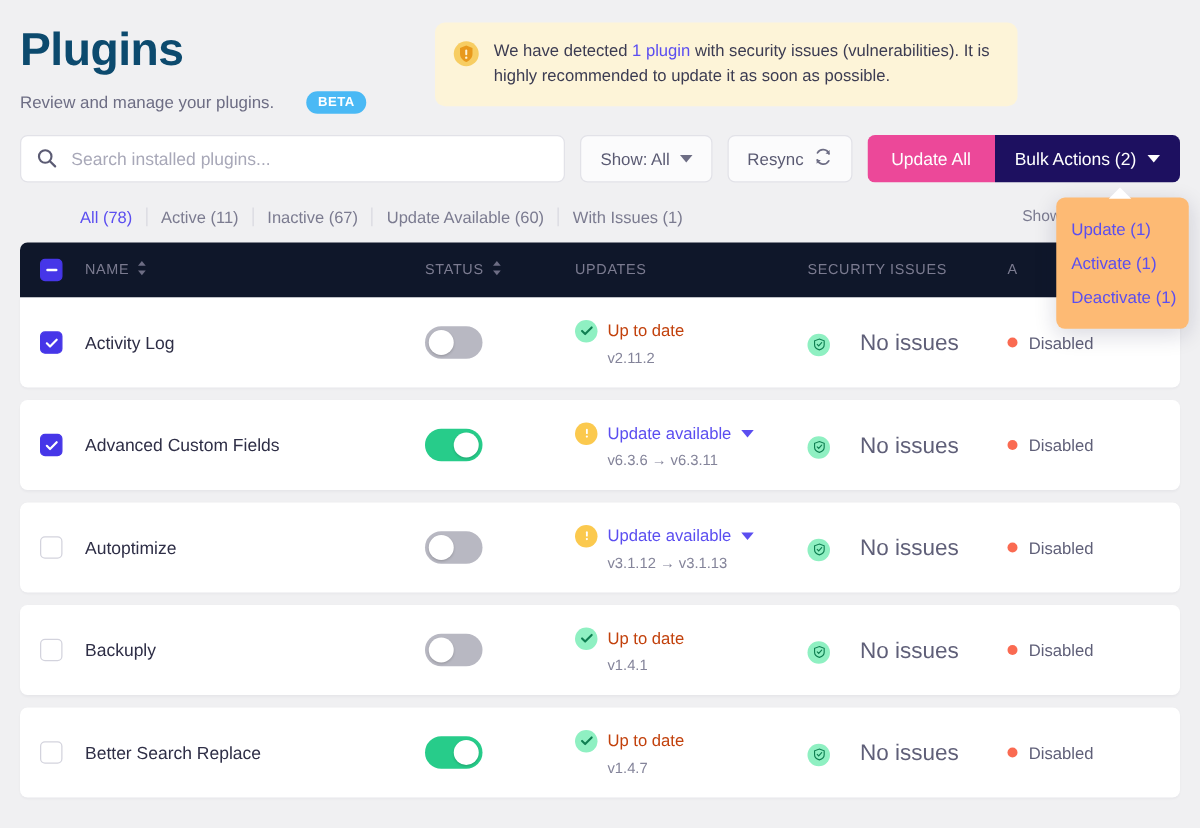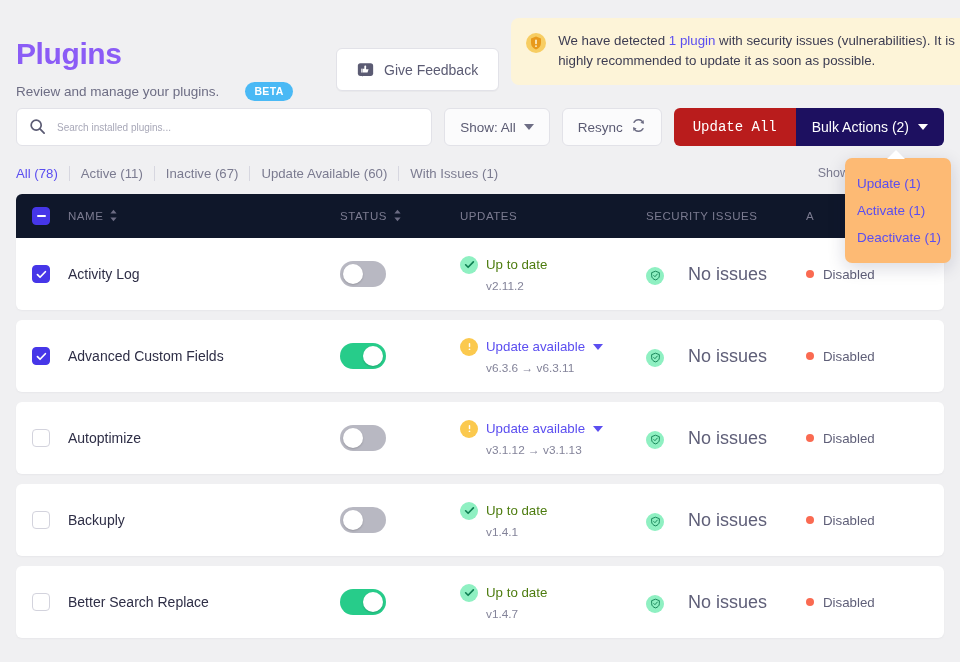--- a/index.html
+++ b/index.html
@@ -16,25 +16,25 @@
 
   
   .header {
     display: flex;
     align-items: flex-start;
     padding: 18px 16px 0 16px;
     height: 104px;
   }
   .title-block { width: 320px; flex: none; }
   .page-title {
-    font-size: 30px;
+    font-size: 37px;
     font-weight: bold;
-    color: #8b5cf6;
+    color: #0c4a6e;
     letter-spacing: -0.4px;
-    margin: 19px 0 0 0;
+    margin: 2px 0 0 0;
     line-height: 1.1;
   }
   .subtitle-row {
     display: flex;
     align-items: center;
     gap: 26px;
     margin-top: 12px;
   }
   .subtitle {
     font-size: 13.5px;
@@ -103,21 +103,21 @@
     position: relative;
     height: 38px;
   }
   .search-input {
     width: 100%;
     height: 38px;
     border: 1px solid #e2e2e8;
     border-radius: 6px;
     background: #ffffff;
     padding: 0 12px 0 40px;
-    font-size: 10px;
+    font-size: 14px;
     font-family: "Liberation Sans", sans-serif;
     color: #3c3c52;
     outline: none;
   }
   .search-input::placeholder { color: #a8a8b8; }
   .search-icon {
     position: absolute;
     left: 13px; top: 10px;
     width: 17px; height: 17px;
   }
@@ -151,26 +151,26 @@
     display: inline-block;
   }
   .split-group {
     display: flex;
     height: 38px;
     border-radius: 6px;
     overflow: hidden;
     position: relative;
   }
   .btn-update-all {
-    background: #b91c1c;
+    background: #ec4899;
     color: #ffffff;
     border: none;
     padding: 0 19px;
     font-size: 14px;
-    font-family: Liberation Mono, monospace;
+    font-family: Liberation Sans, sans-serif;
     cursor: pointer;
     white-space: nowrap;
   }
   .btn-bulk {
     background: #1d1060;
     color: #ffffff;
     border: none;
     padding: 0 16px;
     font-size: 14px;
     font-family: "Liberation Sans", sans-serif;
@@ -221,21 +221,21 @@
     position: relative;
   }
   .tabs { display: flex; align-items: center; }
   .tab {
     font-size: 13.2px;
     color: #7b7b90;
     padding: 0 11px;
     cursor: pointer;
     white-space: nowrap;
   }
-  .tab:first-child { padding-left: 0; }
+  .tab:first-child { padding-left: 0; margin-left: 48px; }
   .tab.active { color: #5b4ef0; }
   .tab-sep {
     width: 1px;
     height: 15px;
     background: #d7d7e0;
   }
   .tabs-right {
     margin-left: auto;
     font-size: 12.5px;
     color: #7b7b90;
@@ -318,21 +318,21 @@
     background: #ffffff;
     box-shadow: 0 1px 2px rgba(0,0,0,0.18);
   }
   .toggle.on .knob { left: 23px; }
 
   .upd-cell { display: flex; flex-direction: column; gap: 5px; }
   .upd-line1 {
     display: flex; align-items: center; gap: 8px;
     font-size: 13.3px;
   }
-  .upd-ok { color: #4d7c0f; }
+  .upd-ok { color: #c2410c; }
   .upd-avail { color: #5b4ef0; cursor: pointer; }
   .upd-ver {
     font-size: 11.8px;
     color: #84849a;
     padding-left: 26px;
     white-space: nowrap;
   }
   .caret-indigo {
     width: 0; height: 0;
     border-left: 5px solid transparent;
@@ -357,33 +357,20 @@
 
 <div class="header">
   <div class="title-block">
     <div class="page-title">Plugins</div>
     <div class="subtitle-row">
       <span class="subtitle">Review and manage your plugins.</span>
       <span class="beta-badge">BETA</span>
     </div>
   </div>
 
-  <div class="feedback-wrap">
-    <button class="btn-feedback">
-      <span>
-        <svg class="thumb-icon" viewBox="0 0 20 20">
-          <rect x="1" y="2.5" width="18" height="15" rx="3" fill="#5b5b73"></rect>
-          <path d="M6 16 L6 18.6 L8.6 16 Z" fill="#5b5b73"></path>
-          <path d="M8.6 6.2 L8.6 9.0 L7.0 9.0 L7.0 13.6 L12.4 13.6 L13.6 9.6 L10.6 9.6 L10.8 6.6 A1.1 1.1 0 0 0 8.6 6.2 Z" fill="#ffffff"></path>
-          <rect x="5.0" y="9.0" width="1.6" height="4.6" fill="#ffffff"></rect>
-        </svg>
-      </span>
-      <span>Give Feedback</span>
-    </button>
-  </div>
 
   <div class="alert">
     <span class="alert-icon">
       <svg width="22" height="22" viewBox="0 0 22 22">
         <circle cx="11" cy="11" r="10" fill="#f7cd62"></circle>
         <path d="M11 4.4 L16 6.4 V11 C16 14.2 13.8 16.4 11 17.6 C8.2 16.4 6 14.2 6 11 V6.4 Z" fill="#e8991c"></path>
         <rect x="10.2" y="7.6" width="1.6" height="4.6" rx="0.8" fill="#fdf4d8"></rect>
         <circle cx="11" cy="14.1" r="0.95" fill="#fdf4d8"></circle>
       </svg>
     </span>

